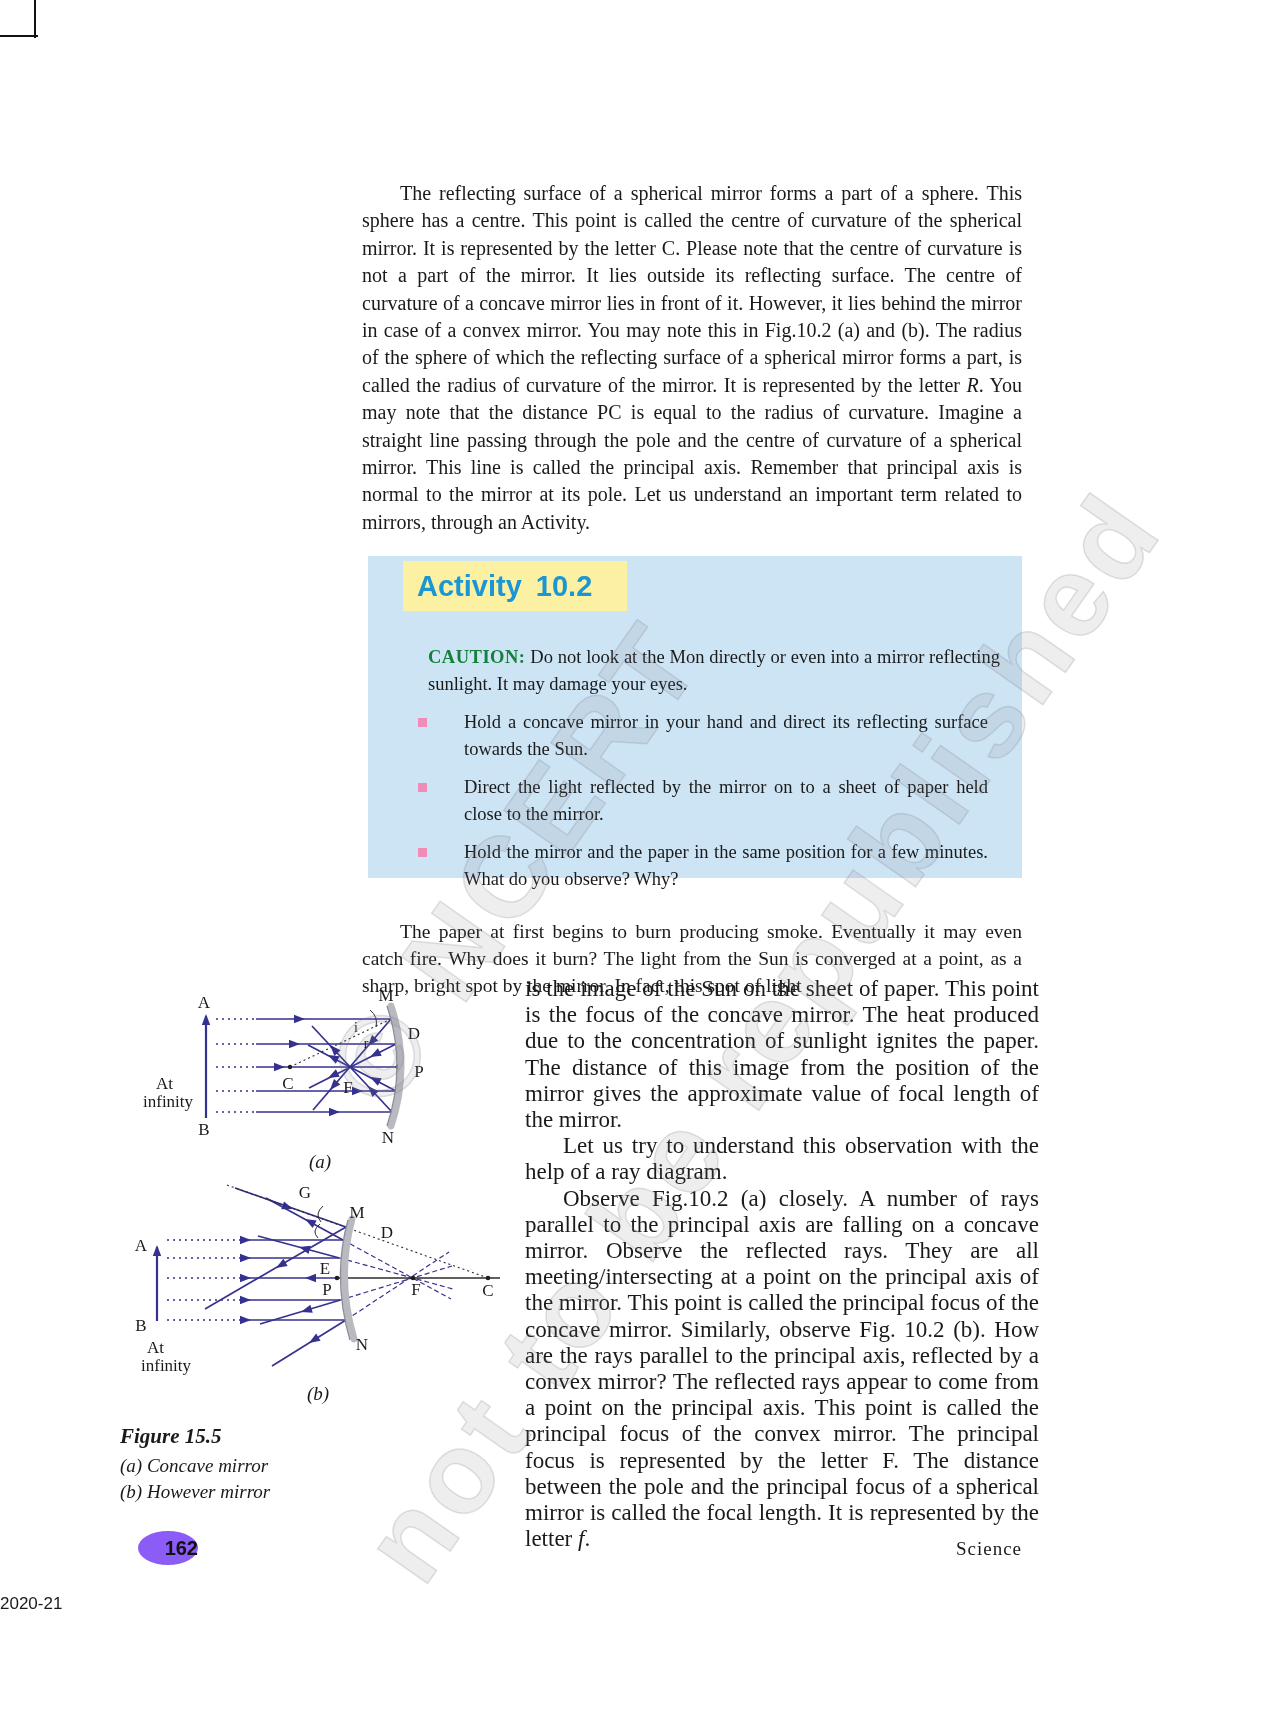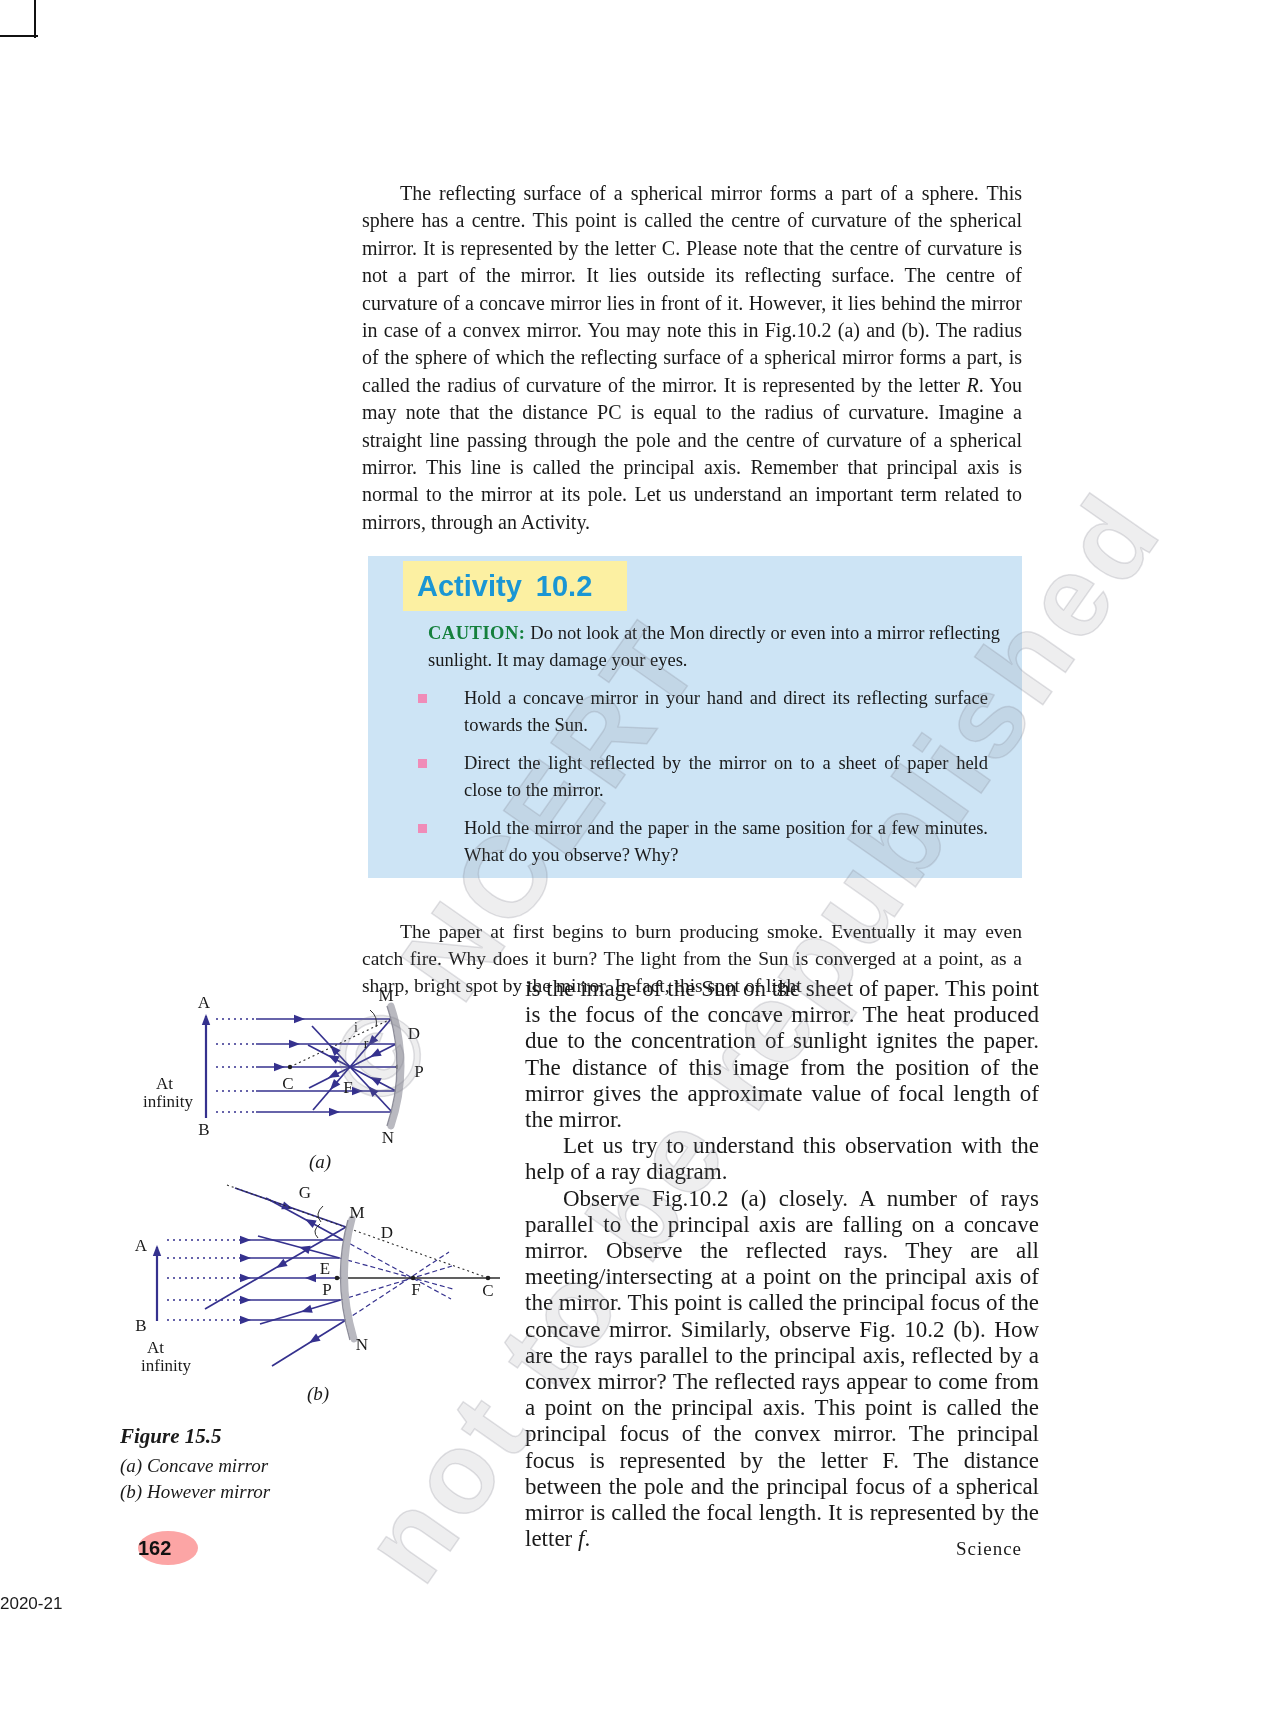--- a/index.html
+++ b/index.html
@@ -11,36 +11,36 @@
   
   .para{position:absolute;text-align:justify;}
   #para1{left:362px;top:160px;width:660px;font-size:20px;line-height:27.4px;text-indent:38px;}
   #para2{left:362px;top:898px;width:660px;font-size:19.5px;line-height:27px;text-indent:38px;}
   #rightcol{left:509px;top:976px;width:514px;font-size:23px;line-height:26.2px;margin-left:16px;}
   #rightcol p{margin:0;text-align:justify;}
   .ind{text-indent:38px;}
   .it{font-style:italic;}
   
   #activity{position:absolute;left:368px;top:556px;width:654px;height:322px;background:#cde4f5;
-            box-sizing:border-box;padding:64px 22px 16px 60px;font-size:18.5px;line-height:26.5px;}
+            box-sizing:border-box;padding:88px 22px 16px 60px;font-size:18.5px;line-height:26.5px;}
   #act-title{position:absolute;left:35px;top:5px;width:224px;height:50px;background:#fcf0a2;
              font-family:"Liberation Sans",sans-serif;font-weight:bold;font-size:29px;line-height:50px;
              color:#1a96d4;padding-left:14px;box-sizing:border-box;word-spacing:6px;}
   #caution{margin:0;text-align:justify;}
   .caut-label{color:#15803d;font-weight:bold;letter-spacing:0.5px;}
   #act-list{list-style:none;margin:2px 0 0 0;padding:0;}
   #act-list li{position:relative;padding-left:24px;text-align:justify;margin:12px;}
   .sq{position:absolute;left:-22px;top:9px;width:9px;height:9px;background:#f08cb8;}
   
   #figcap{position:absolute;left:120px;top:1424px;width:260px;}
   #figcap .t{font-weight:bold;font-style:italic;font-size:21px;margin-bottom:4px;}
   #figcap .l{font-style:italic;font-size:19px;line-height:26px;}
   
-  #badge{position:absolute;left:138px;top:1531px;width:60px;height:34px;background:#fca5a5;
-         border-radius:50%;text-align:left;line-height:34px;
+  #badge{position:absolute;left:138px;top:1531px;width:60px;height:34px;background:#8b5cf6;
+         border-radius:50%;text-align:right;line-height:34px;
          font-family:"Liberation Sans",sans-serif;font-weight:bold;font-size:20px;color:#111;}
   #science{position:absolute;right:253px;top:1538px;font-size:19px;letter-spacing:1px;}
   #year{position:absolute;left:0;top:1594px;width:100%;text-align:left;
         font-family:"Liberation Sans",sans-serif;font-size:17px;}
   
   #wm{position:absolute;left:50%;top:950px;transform:translate(-50%,-50%) rotate(-55deg);
       display:flex;flex-direction:column;align-items:center;gap:170px;z-index:5;pointer-events:none;
       font-family:"Liberation Sans",sans-serif;font-weight:bold;font-size:115px;letter-spacing:6px;
       color:rgba(125,125,135,0.13);-webkit-text-stroke:1.5px rgba(125,125,135,0.22);white-space:nowrap;}
   

